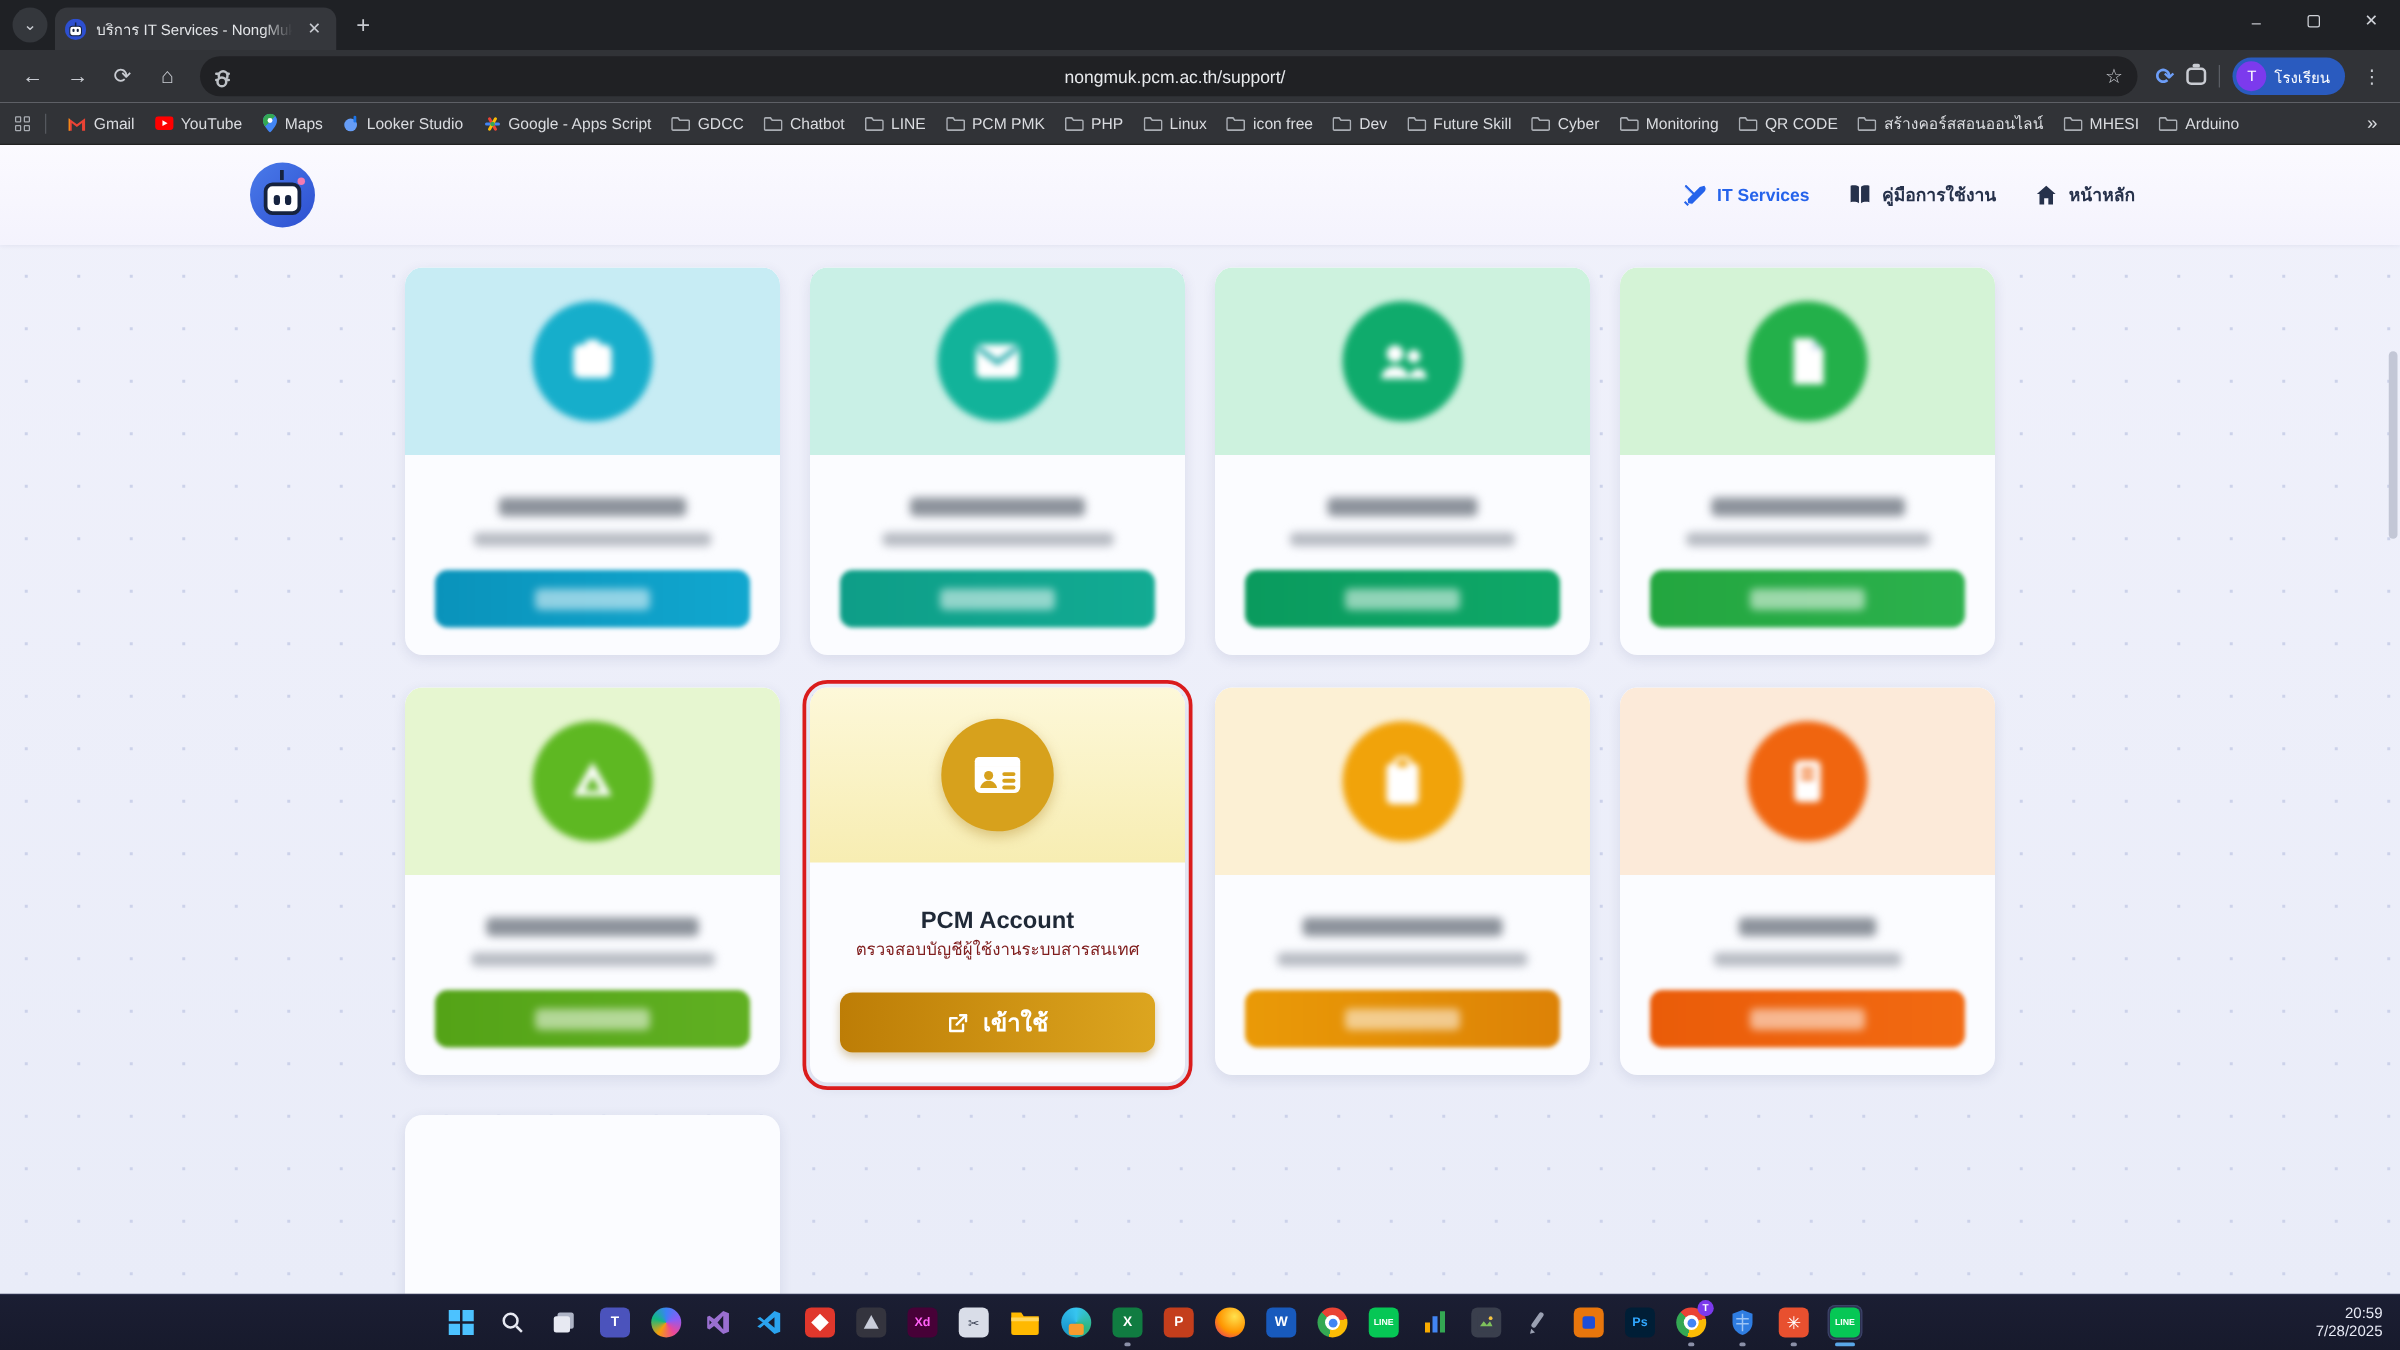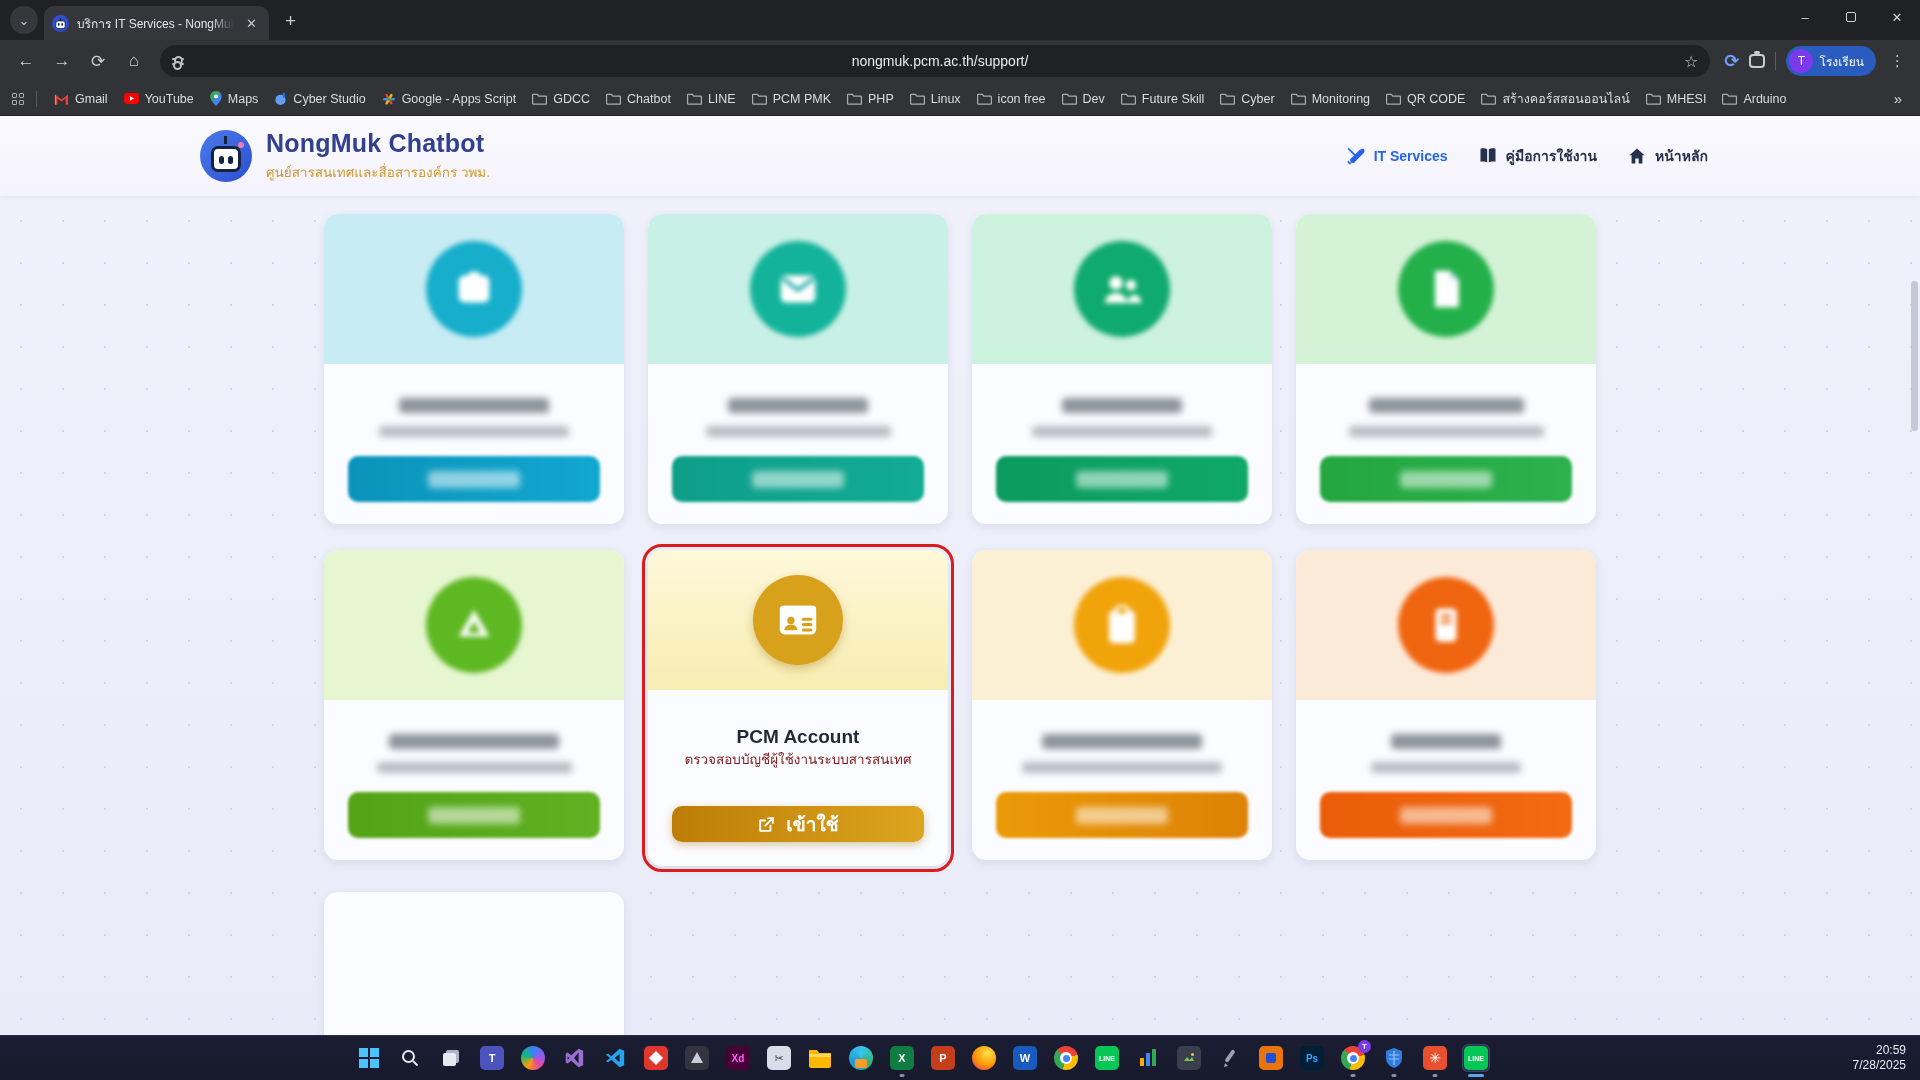--- a/index.html
+++ b/index.html
@@ -72,21 +72,21 @@
   .card-circle { width:96px; height:96px; border-radius:50%; display:flex; align-items:center; justify-content:center; filter:blur(2.5px); }
   .card.hl .card-circle { filter:none; width:90px; height:90px; box-shadow:0 4px 10px rgba(160,110,0,.35); }
   .card-body { flex:1; display:flex; flex-direction:column; align-items:center; }
   .rl { border-radius:4px; filter:blur(3.5px); }
   .rl1 { height:15px; background:#8d939c; margin-top:34px; }
   .rl2 { height:11px; background:#b7bbc3; margin-top:13px; }
   .card-btn { margin-top:auto; margin-bottom:22px; width:252px; height:46px; border-radius:10px; display:flex; align-items:center; justify-content:center; position:relative; filter:blur(1.5px); }
   .card-btn .blob { width:92px; height:17px; border-radius:4px; background:rgba(255,255,255,.55); filter:blur(3px); }
   .pcm-title { font-size:19px; font-weight:bold; color:#1f2937; margin-top:36px; }
   .pcm-sub { font-size:13.5px; color:#7f1d1d; margin-top:0; }
-  .pcm-btn { margin-top:auto; margin-bottom:24px; width:252px; height:36px; border-radius:10px; display:flex; align-items:center; justify-content:center; gap:10px; color:#fff; font-size:19px; font-weight:bold; box-shadow:0 3px 8px rgba(150,100,0,.35); cursor:pointer; }
+  .pcm-btn { margin-top:auto; margin-bottom:24px; width:252px; height:48px; border-radius:10px; display:flex; align-items:center; justify-content:center; gap:10px; color:#fff; font-size:19px; font-weight:bold; box-shadow:0 3px 8px rgba(150,100,0,.35); cursor:pointer; }
   .scroll-thumb { position:absolute; right:2px; top:165px; width:7px; height:150px; border-radius:4px; background:#c3c7d6; }
 
   
   .taskbar { height:45px; background:linear-gradient(#1b1e33,#171a2c); border-top:1px solid #2a2e4a; display:flex; align-items:center; position:relative; }
   .tb-icons { display:flex; align-items:center; gap:13px; margin-left:355px; }
   .tbi { width:28px; height:28px; border-radius:6px; display:flex; align-items:center; justify-content:center; position:relative; font-weight:bold; }
   .tbi .sq { width:24px; height:24px; border-radius:5px; display:flex; align-items:center; justify-content:center; font-size:11px; color:#fff; font-weight:bold; }
   .tbi.run::after { content:""; position:absolute; bottom:-5px; left:50%; transform:translateX(-50%); width:5px; height:3px; border-radius:2px; background:#8b90a8; }
   .tbi.active { background:#2c3150; box-shadow:inset 0 0 0 1px #3c4268; }
   .tbi.active::after { content:""; position:absolute; bottom:-5px; left:50%; transform:translateX(-50%); width:16px; height:3px; border-radius:2px; background:#5aa7e8; }
@@ -186,21 +186,21 @@
         </span>
         <span>Maps</span>
       </div>
       <div class="bm">
         <span>
           <svg width="13" height="14" viewBox="0 0 14 14">
             <circle cx="7" cy="8" r="5.5" fill="#669df6"></circle>
             <rect x="9.5" y="0" width="2.4" height="6" rx="1.2" fill="#1a73e8"></rect>
           </svg>
         </span>
-        <span>Cyber Studio</span>
+        <span>Looker Studio</span>
       </div>
       <div class="bm">
         <span>
           <svg width="14" height="14" viewBox="0 0 14 14">
             <rect x="1" y="6" width="12" height="2.4" rx="1.2" fill="#4285f4"></rect>
             <rect x="1" y="6" width="12" height="2.4" rx="1.2" transform="rotate(60 7 7.2)" fill="#ea4335"></rect>
             <rect x="1" y="6" width="12" height="2.4" rx="1.2" transform="rotate(-60 7 7.2)" fill="#fbbc05"></rect>
             <circle cx="7" cy="7.2" r="1.8" fill="#34a853"></circle>
           </svg>
         </span>
@@ -333,24 +333,20 @@
 <div class="page">
   <div class="site-header">
     <div class="brand">
       <div class="logo">
         <span class="ant"></span>
           <span class="dot"></span>
         <div class="face">
             <span class="eye l"></span>
             <span class="eye r"></span>
           </div>
-      </div>
-      <div class="brand-text">
-        <div class="title">NongMuk Chatbot</div>
-        <div class="subtitle">ศูนย์สารสนเทศและสื่อสารองค์กร วพม.</div>
       </div>
     </div>
     <div class="site-nav">
       <div class="nav-item active">
         <svg width="20" height="20" viewBox="0 0 24 24">
             <path fill="#2563eb" d="M4 3l7 7-2 2-7-7c-.6-1.4.6-2.6 2-2zM20.5 3.5c1.8 1.8 1.3 4.4-.6 5.6l-8.8 8.8-2.4 3.4-2-2 3.4-2.4 8.8-8.8c1.2-1.9 3.8-2.4 5.6-.6z" opacity=".15"></path>
             <path fill="#2563eb" d="M3.9 2.6l7.3 7.3-1.4 1.4L2.5 4c-.5-.9.5-1.9 1.4-1.4zM21 3c1.6 1.6 1.6 4.2 0 5.8L9.4 20.4l-4-.4-.4-4L16.6 4.4 21 3zM6.2 21.2l-3.4-3.4-1.4 1.4 3.4 3.4 1.4-1.4z"></path>
           </svg>
         <span>IT Services</span>
       </div>

